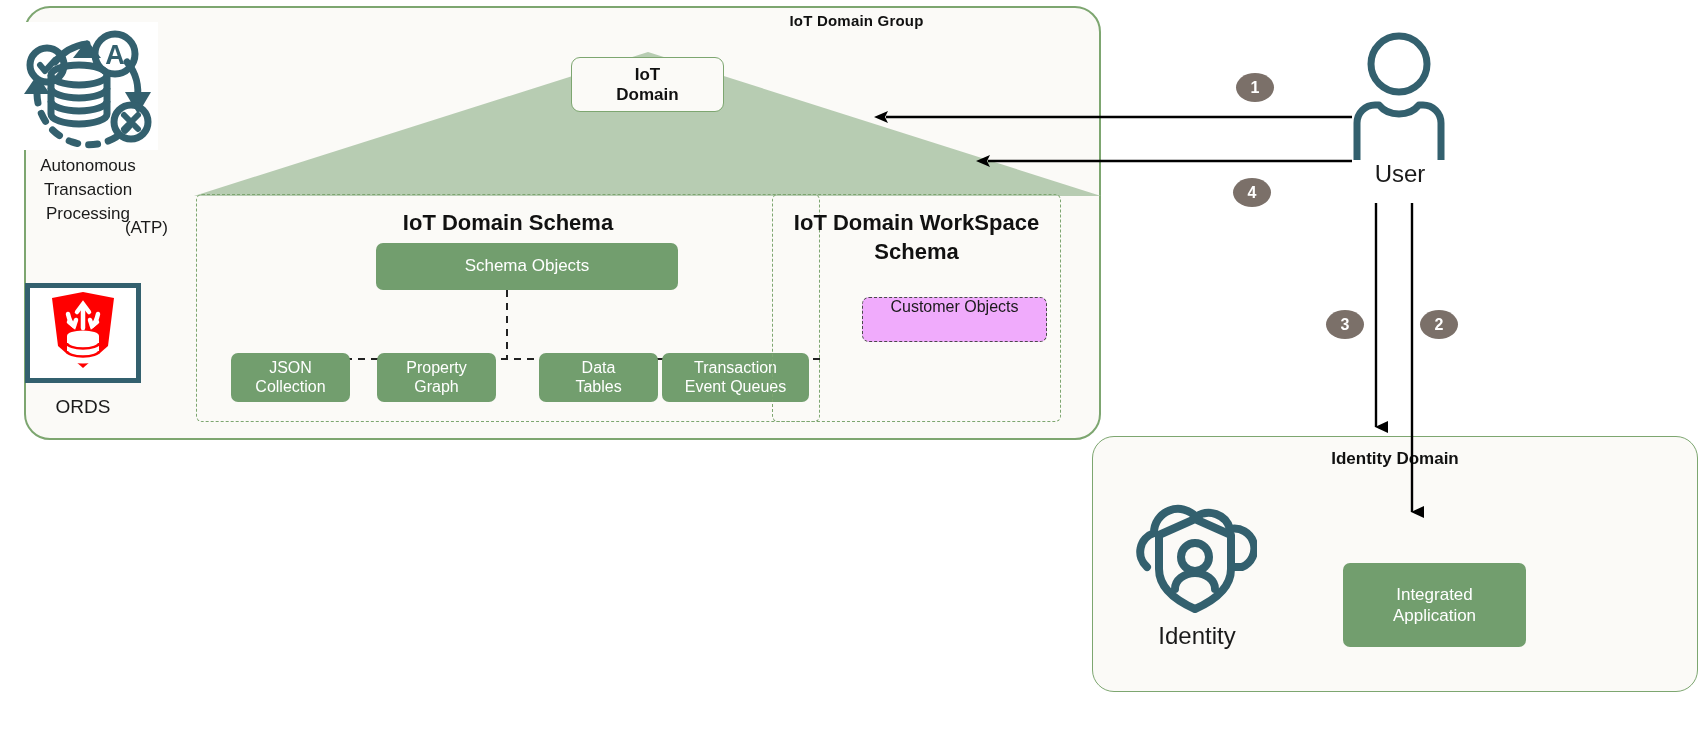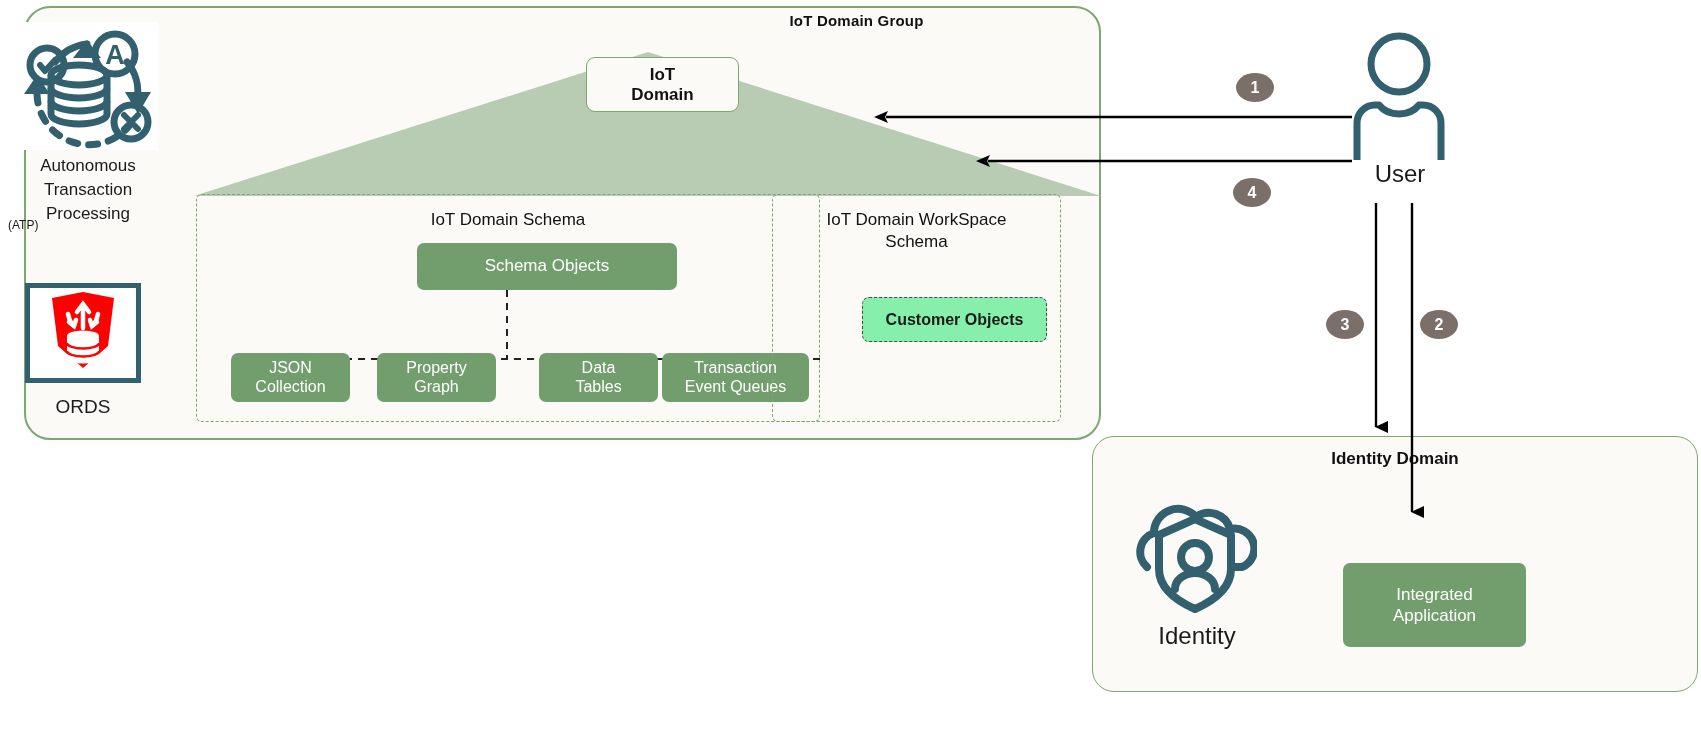--- a/index.html
+++ b/index.html
@@ -18,32 +18,32 @@
   }
 
   
   .roof{position:absolute;left:24px;top:6px;width:1077px;height:434px;pointer-events:none;}
 
   
   .iot-domain-box{
     position:absolute;left:571px;top:57px;width:153px;height:55px;
     background:#FBFAF7;border:1.5px solid #7DA670;border-radius:9px;
     display:flex;align-items:center;justify-content:center;text-align:center;
-    font-size:17px;font-weight:bold;color:#111;line-height:1.15;box-sizing:border-box;margin-left:15px;
+    font-size:17px;font-weight:bold;color:#111;line-height:1.15;box-sizing:border-box;
   }
 
   
   .atp-icon{position:absolute;left:17px;top:22px;width:141px;height:128px;background:#ffffff;}
   .atp-label{
     position:absolute;left:8px;top:154px;width:160px;text-align:center;
     font-size:17px;color:#1a1a1a;line-height:1.42;
   }
   .atp-sub{
-    position:absolute;left:8px;top:218px;width:160px;text-align:left;
-    font-size:12px;color:#1a1a1a;
+    position:absolute;left:8px;top:218px;width:160px;text-align:right;
+    font-size:17px;color:#1a1a1a;
   }
 
   
   .ords-icon{
     position:absolute;left:25px;top:283px;width:116px;height:100px;
     background:#ffffff;border:5px solid #33606E;box-sizing:border-box;
   }
   .ords-label{
     position:absolute;left:8px;top:396px;width:150px;text-align:center;
     font-size:19px;color:#1a1a1a;
@@ -51,42 +51,42 @@
 
   
   .schema-panel{
     position:absolute;background:transparent;border:1.6px dashed #7DA670;
     border-radius:6px;box-sizing:border-box;
   }
   .panel-schema{left:196px;top:194px;width:624px;height:228px;}
   .panel-workspace{left:772px;top:194px;width:289px;height:228px;}
   .panel-title{
     position:absolute;width:100%;text-align:center;top:14px;left:0;
-    font-size:17px;font-weight:normal;color:#111;line-height:1.3;
+    font-size:22px;font-weight:bold;color:#111;line-height:1.3;
   }
 
   
   .gbox{
     position:absolute;background:#729E6E;border-radius:7px;
     display:flex;align-items:center;justify-content:center;text-align:center;
     color:#FFFFFF;font-size:17px;line-height:1.18;box-sizing:border-box;
   }
-  .schema-objects{left:376px;top:243px;width:260px;height:47px;margin-left:41px;}
+  .schema-objects{left:376px;top:243px;width:302px;height:47px;}
   .leaf{top:353px;width:119px;height:49px;font-size:16px;}
   .leaf-json{left:231px;}
   .leaf-prop{left:377px;}
   .leaf-data{left:519px;margin-left:20px;}
   .leaf-tx{left:662px;width:147px;}
 
   
   .customer-objects{
     position:absolute;left:862px;top:297px;width:185px;height:45px;
-    background:#86efac;border:1.7px dashed #4a4a4a;border-radius:7px;
-    display:flex;align-items:center;justify-content:center;
-    font-size:16px;color:#1a1a1a;box-sizing:border-box;font-weight:bold;
+    background:#f0abfc;border:1.7px dashed #4a4a4a;border-radius:7px;
+    display:flex;align-items:flex-start;justify-content:center;
+    font-size:16px;color:#1a1a1a;box-sizing:border-box;
   }
 
   
   .tree{position:absolute;left:196px;top:194px;width:624px;height:228px;pointer-events:none;}
 
   
   .user-fig{position:absolute;left:1351px;top:30px;width:96px;height:130px;}
   .user-label{
     position:absolute;left:1330px;top:160px;width:140px;text-align:center;
     font-size:24px;color:#1a1a1a;

